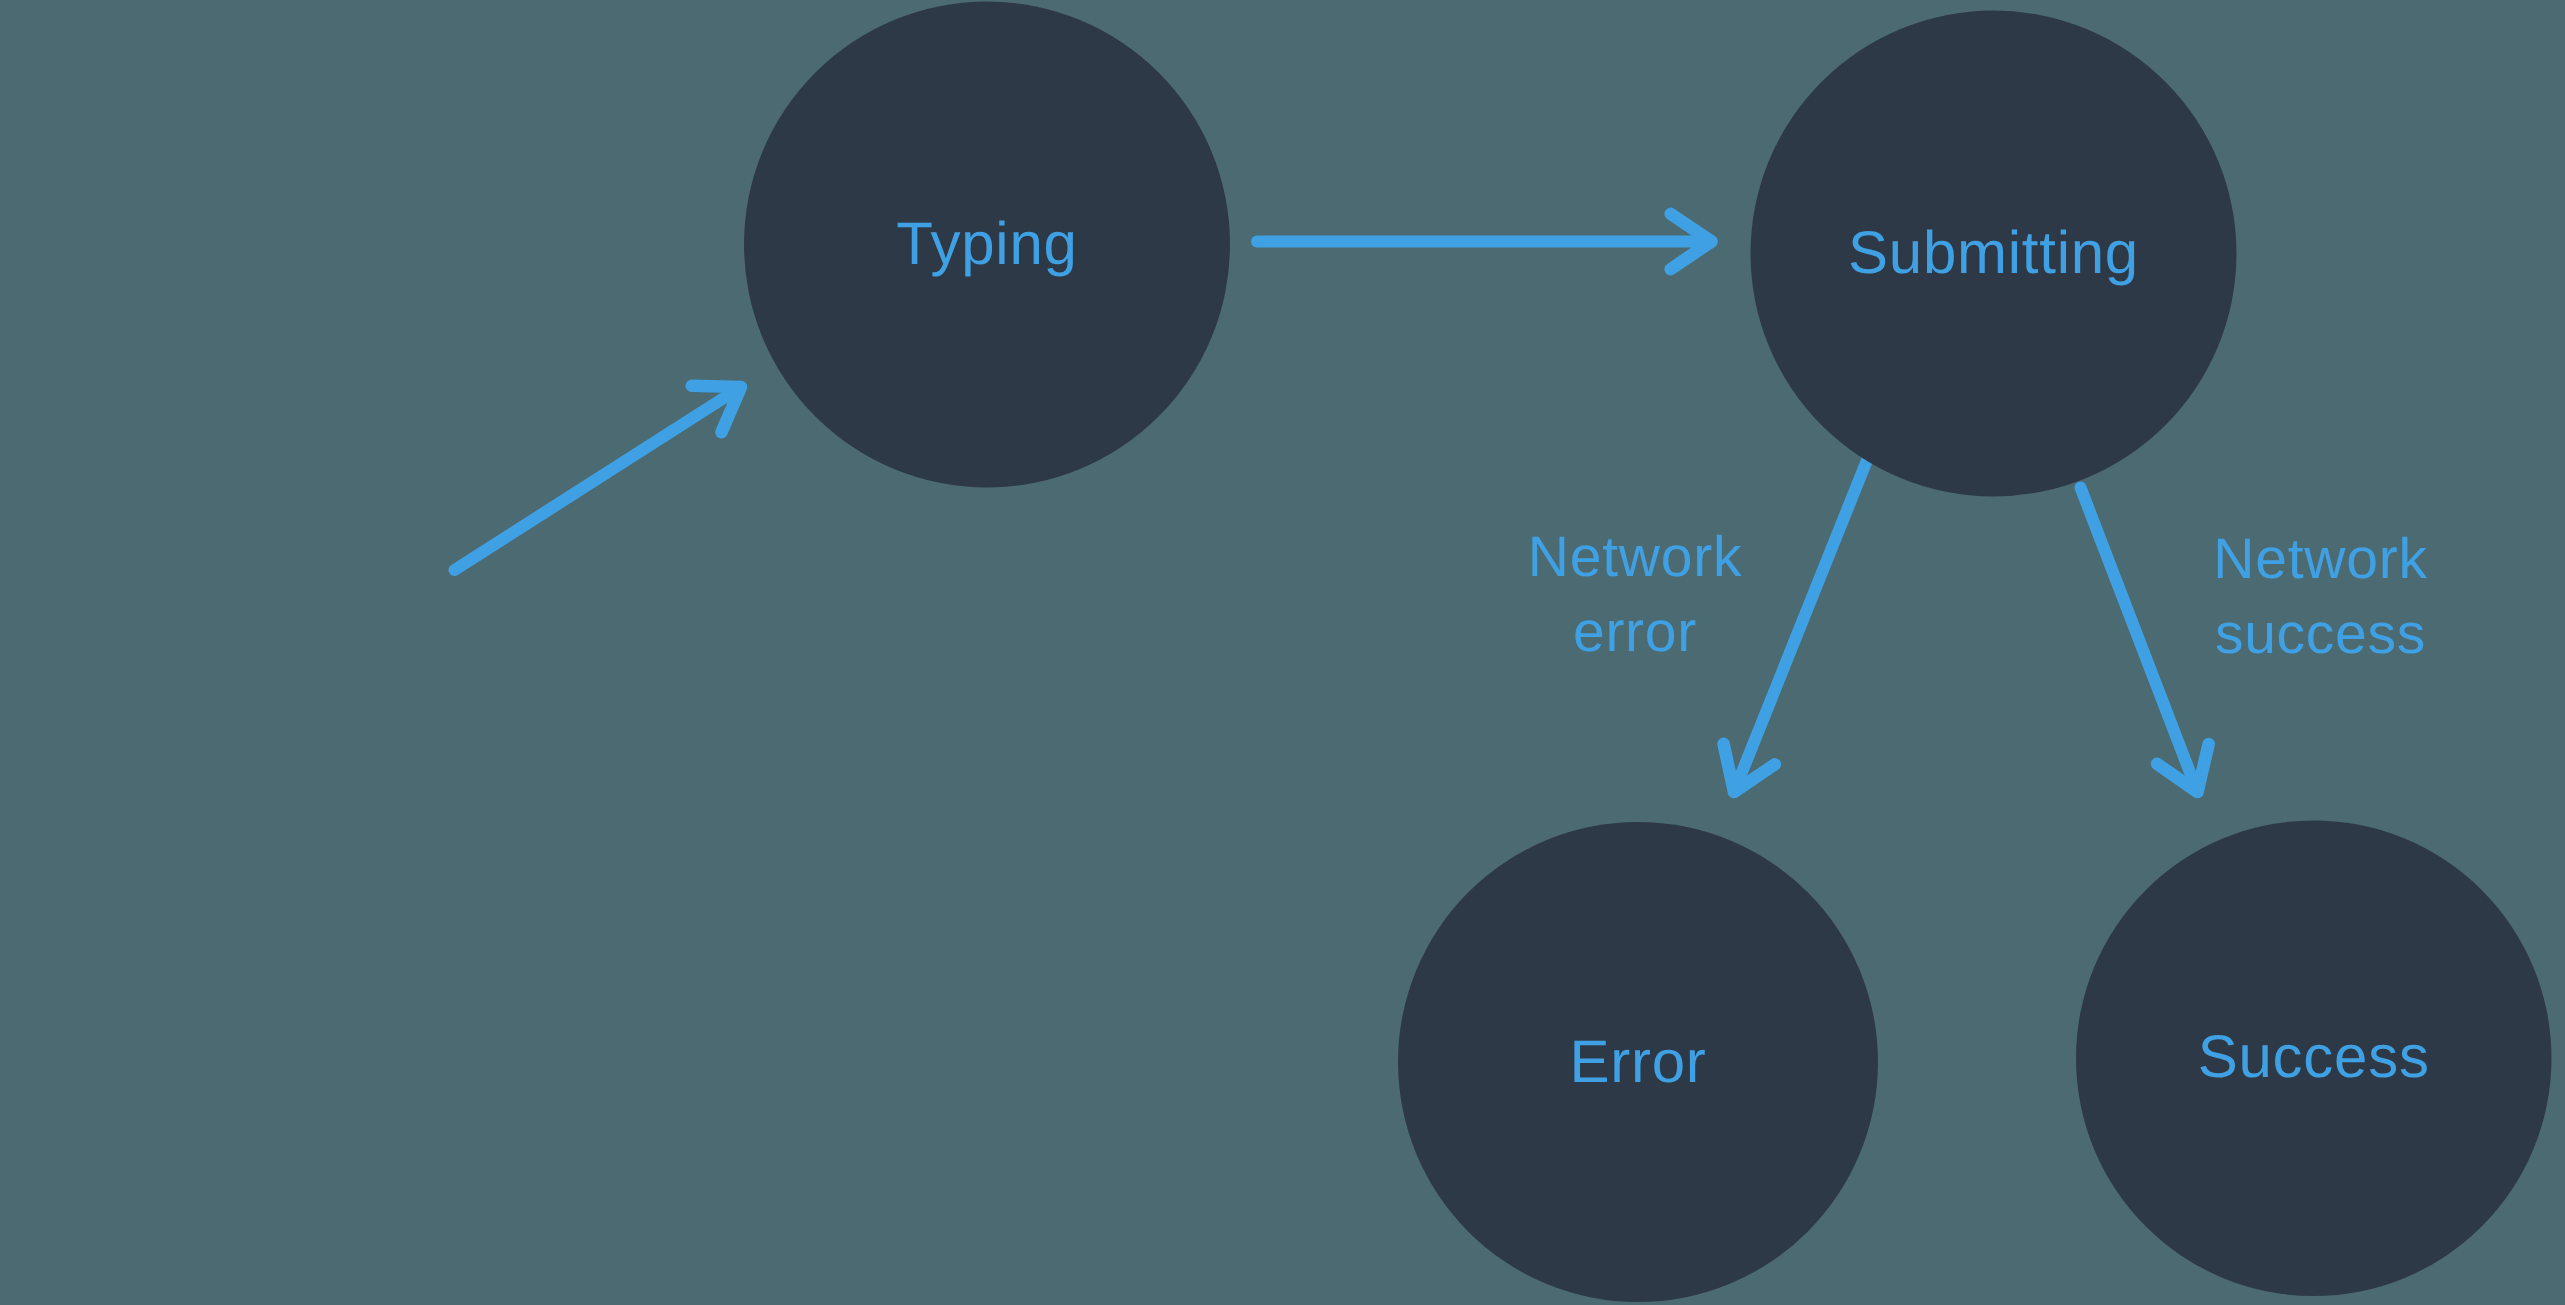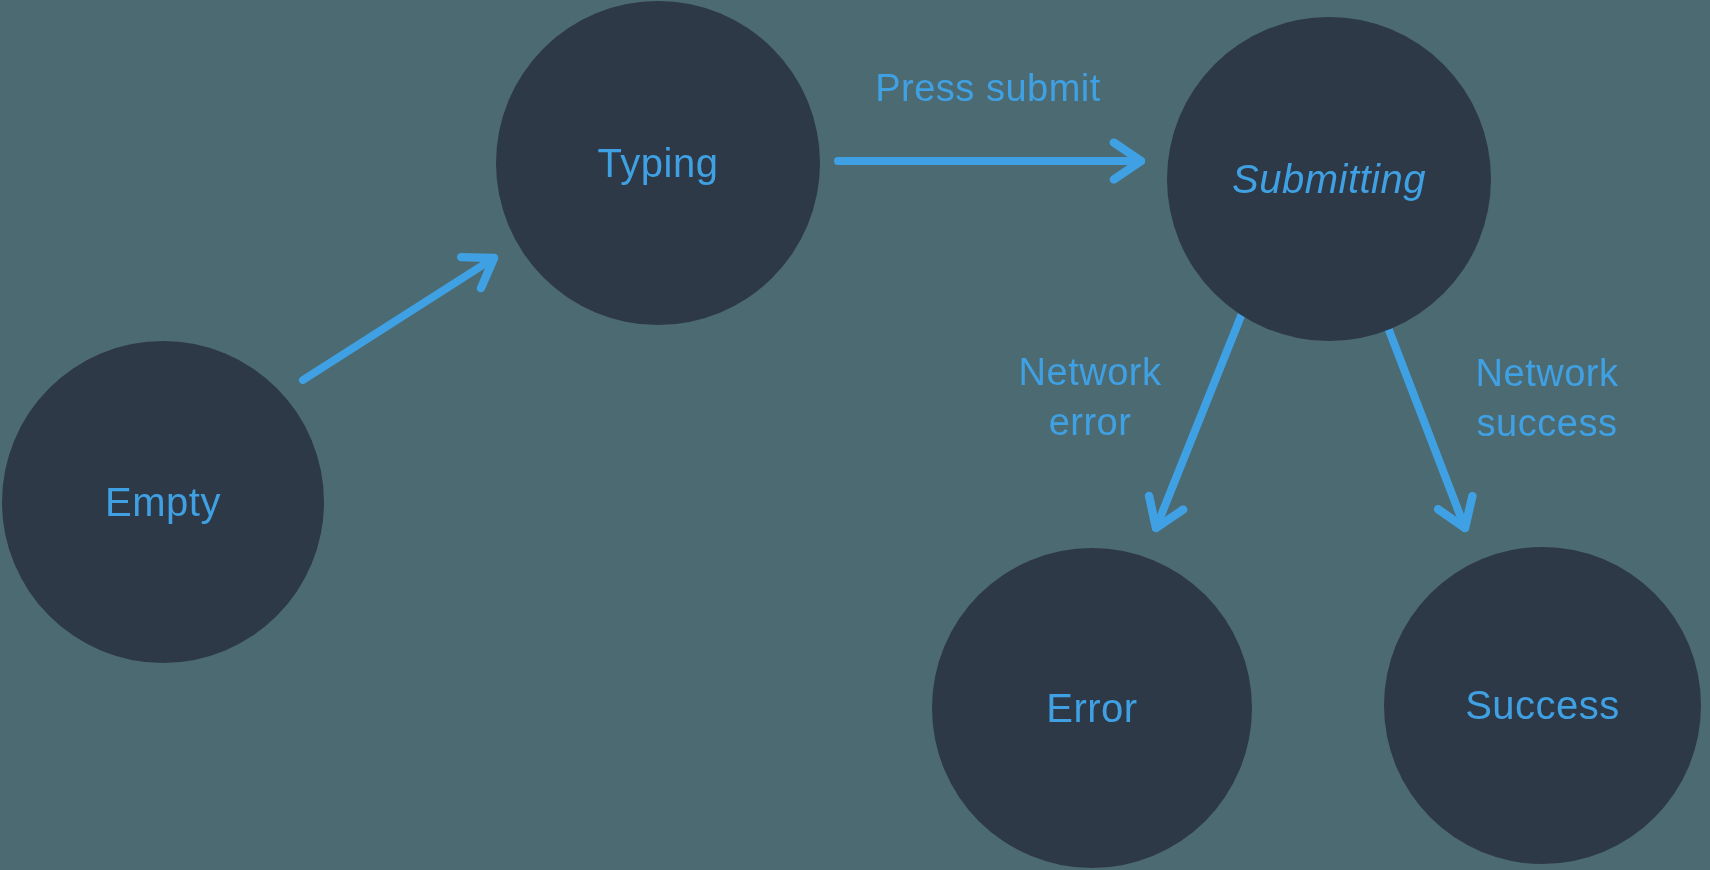--- a/index.html
+++ b/index.html
@@ -29,21 +29,21 @@
     border-radius: 50%;
     display: flex;
     align-items: center;
     justify-content: center;
     color: #3FA1E3;
     font-size: 40px;
     letter-spacing: 0.5px;
   }
   .s-empty      { left: 2px;    top: 341px; width: 322px; height: 322px; }
   .s-typing     { left: 496px;  top: 1px;   width: 324px; height: 324px; }
-  .s-submitting { left: 1167px; top: 17px;   width: 324px; height: 324px; font-style: italic; }
+  .s-submitting { left: 1167px; top: 7px;   width: 324px; height: 324px; }
   .s-error      { left: 932px;  top: 548px; width: 320px; height: 320px; }
   .s-success    { left: 1384px; top: 547px; width: 317px; height: 317px; }
   .tlabel {
     position: absolute;
     transform: translate(-50%, -50%);
     color: #3FA1E3;
     font-size: 38px;
     line-height: 50px;
     text-align: center;
     white-space: nowrap;
@@ -73,44 +73,38 @@
       <line x1="838" y1="161" x2="1141" y2="161" stroke="#3FA1E3" stroke-width="8" stroke-linecap="round" marker-end="url(#chev)"></line>
     </g>
     <g>
       <line x1="1247" y1="301" x2="1156" y2="528" stroke="#3FA1E3" stroke-width="8" stroke-linecap="round" marker-end="url(#chev)"></line>
     </g>
     <g>
       <line x1="1387" y1="325" x2="1465" y2="528" stroke="#3FA1E3" stroke-width="8" stroke-linecap="round" marker-end="url(#chev)"></line>
     </g>
   </svg>
 
-  <div class="state s-empty">
-    <span>Empty</span>
-  </div>
 
   <div class="state s-typing">
     <span>Typing</span>
   </div>
 
   <div class="state s-submitting">
     <span>Submitting</span>
   </div>
 
   <div class="state s-error">
     <span>Error</span>
   </div>
 
   <div class="state s-success">
     <span>Success</span>
   </div>
 
 
-  <div class="tlabel l-press-submit">
-    <span>Press submit</span>
-  </div>
 
   <div class="tlabel l-network-error">
     <span>Network</span>
     <span>error</span>
   </div>
 
   <div class="tlabel l-network-success">
     <span>Network</span>
     <span>success</span>
   </div>

